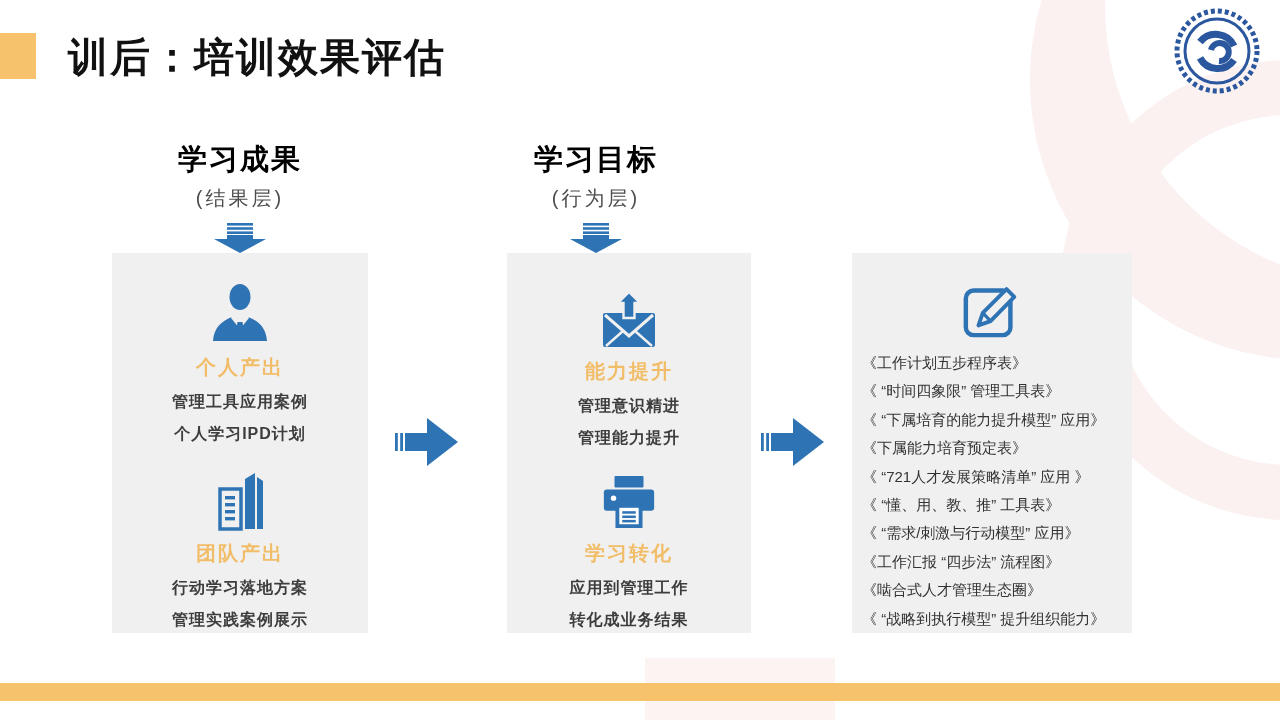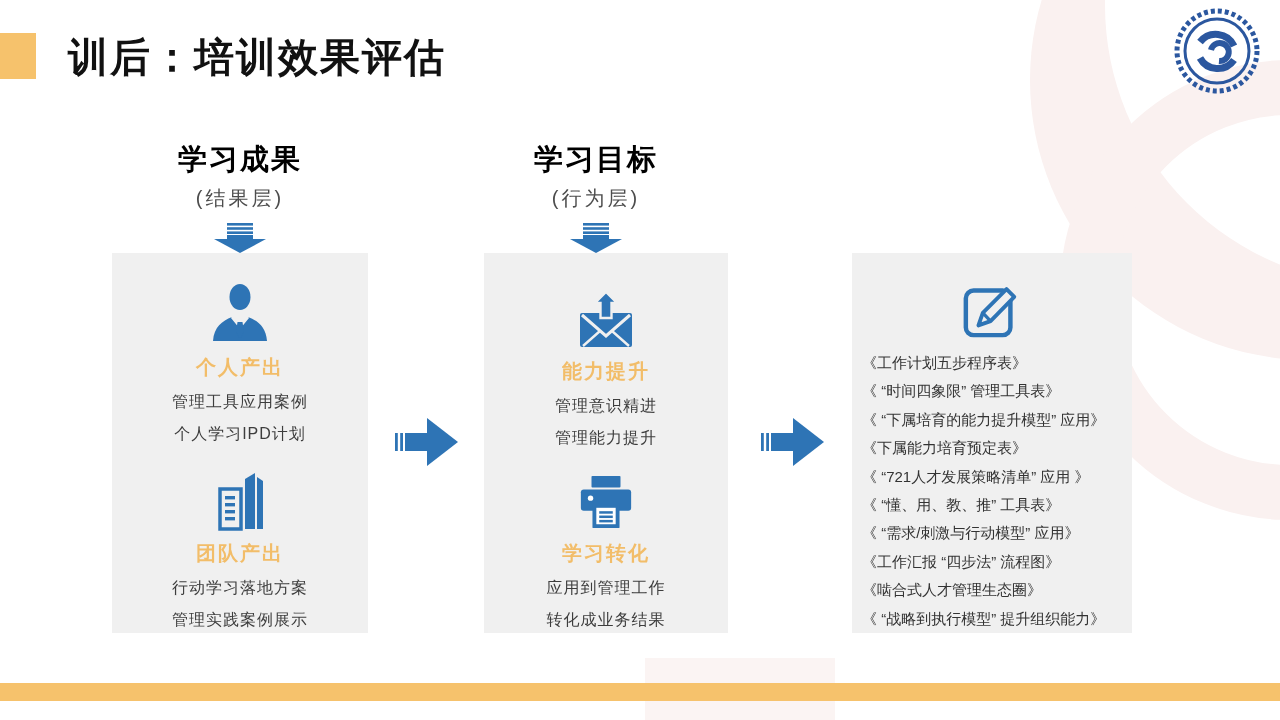--- a/index.html
+++ b/index.html
@@ -29,26 +29,26 @@
   .col-head .hd{font-size:29px;font-weight:800;color:#000000;letter-spacing:2px;}
   .col-head .sub{font-size:20px;color:#4d4d4d;margin-top:5px;letter-spacing:3px;}
   .col-head .down-arrow{margin-top:11px;}
   .head-1{left:112px;width:256px;}
   .head-2{left:468px;width:256px;}
   .head-3{left:852px;width:280px;}
 
   
   .panel{position:absolute;top:253px;background:#f0f0f0;z-index:2;display:flex;flex-direction:column;align-items:center;box-sizing:border-box;}
   .panel-1{left:112px;width:256px;height:380px;padding-top:30px;}
-  .panel-2{left:484px;width:244px;height:380px;padding-top:38px;}
+  .panel-2{left:507px;width:244px;height:380px;padding-top:38px;}
   .panel-3{left:852px;width:280px;height:380px;padding-top:24px;}
   .sec{display:flex;flex-direction:column;align-items:center;}
   .sec + .sec{margin-top:24px;}
   .sec-label{font-size:20px;font-weight:800;color:#f2bd69;margin-top:9px;letter-spacing:2px;}
-  .sec-line{font-size:16px;color:#3d3d3d;margin-top:11px;letter-spacing:1px;}
+  .sec-line{font-size:16px;color:#3d3d3d;margin-top:11px;letter-spacing:1px;font-weight:bold;}
   .doc-list{list-style:none;margin:8px 0 0 0;padding:0 0 0 10px;align-self:flex-start;}
   .doc-list li{font-size:15px;color:#333333;line-height:28.4px;white-space:nowrap;}
 
   
   .flow-arrow{position:absolute;top:418px;z-index:2;}
   .flow-1{left:395px;}
   .flow-2{left:761px;}
 
   
   .footer-bar{position:absolute;left:0;top:683px;width:1280px;height:18px;background:#f6c26c;z-index:3;}

